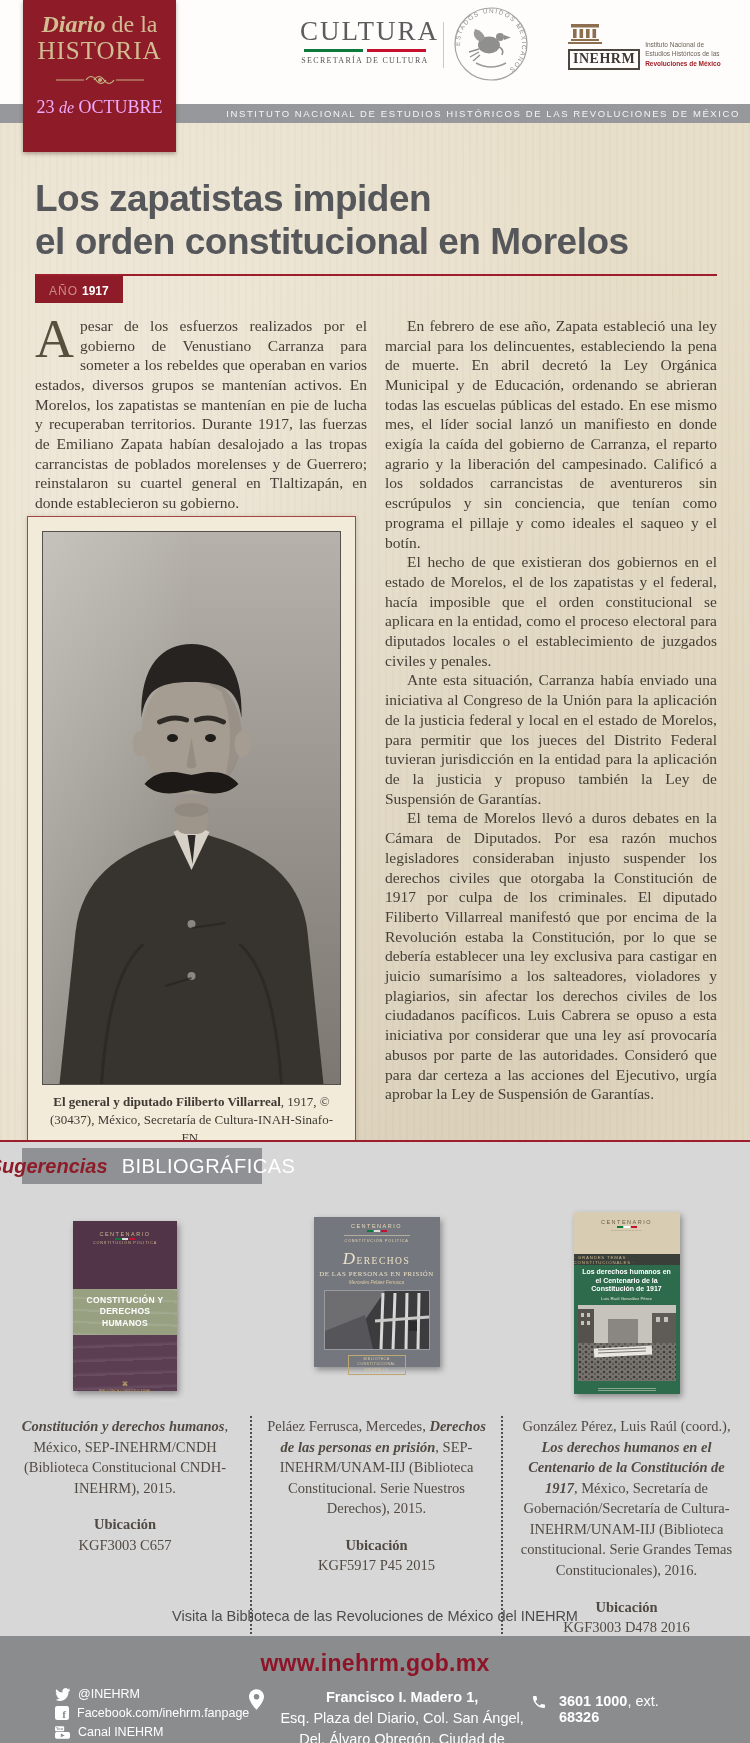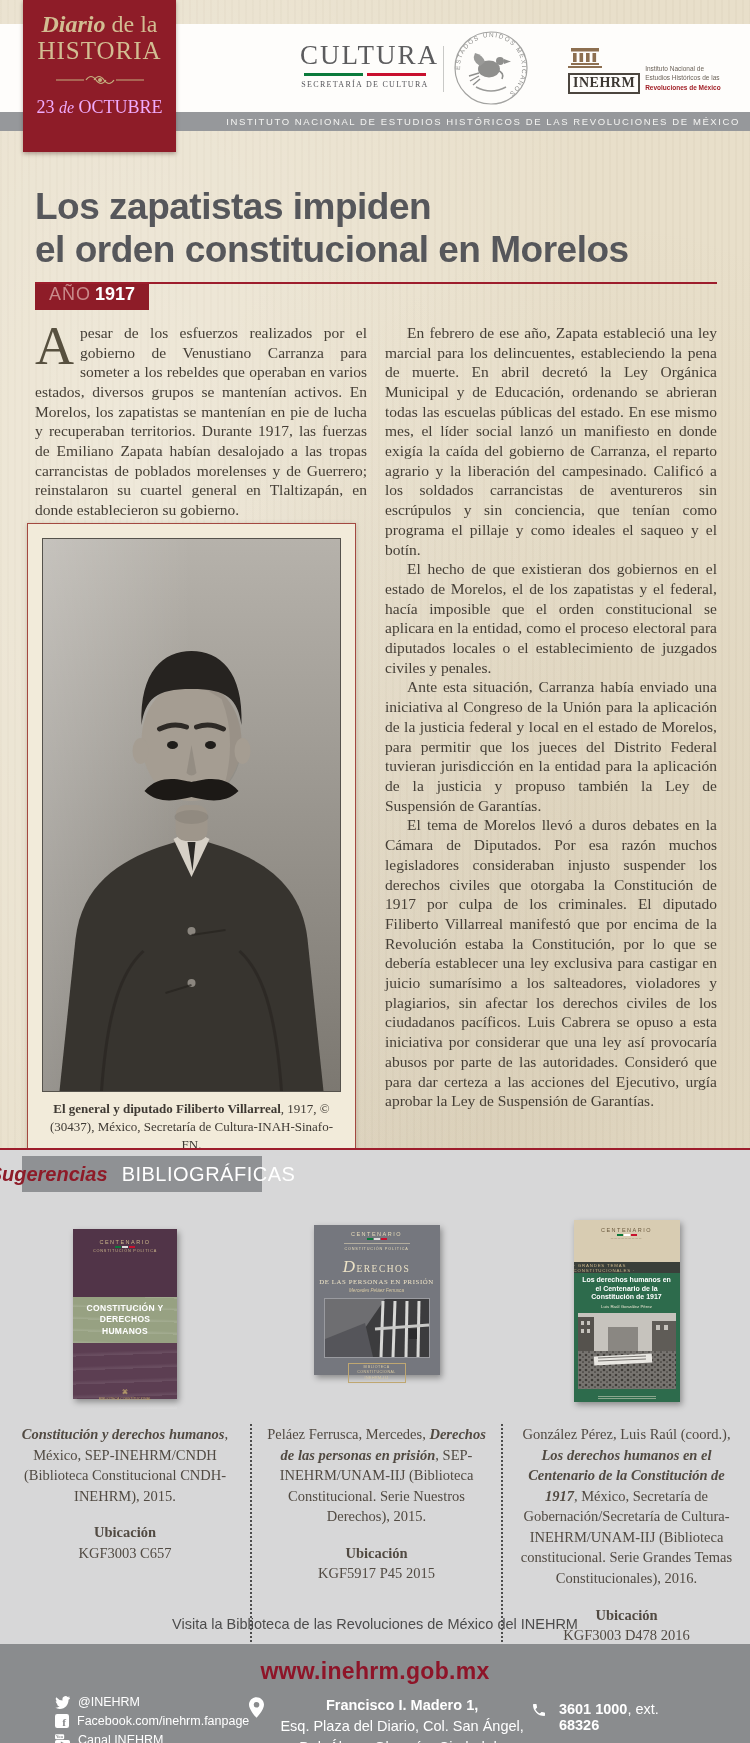--- a/index.html
+++ b/index.html
@@ -5,21 +5,21 @@
   html,body{margin:0;padding:0;}
   body{background:#777;font-family:"Liberation Serif",serif;}
   .page{position:relative;width:750px;height:1743px;margin:0 auto;overflow:hidden;
     background:
       radial-gradient(ellipse at 18% 28%, rgba(255,255,255,.30), transparent 55%),
       radial-gradient(ellipse at 82% 55%, rgba(125,104,72,.10), transparent 55%),
       radial-gradient(ellipse at 45% 90%, rgba(125,104,72,.12), transparent 60%),
       repeating-linear-gradient(90deg, rgba(130,112,82,.04) 0 2px, transparent 2px 7px),
       #e8dfca;}
   
-  .top-white{height:88px;background:#fefdfb;position:relative;margin-top:24px;}
+  .top-white{height:104px;background:#fefdfb;position:relative;}
   .top-gray{height:19px;background:#96989b;display:flex;align-items:center;justify-content:flex-end;padding-right:10px;box-sizing:border-box;}
   .top-gray span{font-family:"Liberation Sans",sans-serif;font-size:9.5px;letter-spacing:1.6px;color:#f4f4f2;white-space:nowrap;}
   .masthead{position:absolute;left:23px;top:0;width:153px;height:152px;background:#8e1c28;z-index:6;
     text-align:center;box-shadow:0 2px 4px rgba(60,30,20,.35);color:#d2bd92;box-sizing:border-box;padding-top:12px;}
   .mh-l1{font-size:24px;line-height:1.05;}
   .mh-l1 .it{font-style:italic;font-weight:bold;}
   .mh-l2{font-size:25px;letter-spacing:1px;line-height:1.1;font-weight:normal;}
   .mh-orn{margin:8px 0 6px;}
   .mh-date{font-size:18px;color:#f0abfc;}
   .mh-date .it{font-style:italic;font-size:16px;}
@@ -34,21 +34,21 @@
   .eagle{position:absolute;left:452px;top:5px;}
   .inehrm{position:absolute;left:568px;top:24px;display:flex;align-items:flex-end;}
   .inehrm-left{text-align:left;}
   .inehrm-box{border:2px solid #4c463f;font-size:14px;font-weight:bold;letter-spacing:.5px;color:#3d3833;padding:0 3px 1px;margin-top:1px;}
   .inehrm-text{margin-left:5px;padding-bottom:2px;font-family:"Liberation Sans",sans-serif;font-size:6.5px;line-height:1.45;color:#6b6258;text-align:left;}
   .inehrm-text .red{color:#a11f26;font-weight:bold;}
   
   .article{height:1017px;box-sizing:border-box;padding:55px 33px 0 35px;position:relative;}
   .article h1{margin:0;font-family:"Liberation Sans",sans-serif;font-weight:bold;color:#56575b;font-size:37px;line-height:1.16;letter-spacing:-.5px;}
   .rule-red{height:2px;background:#9d1d2c;margin-top:10px;}
-  .year-badge{display:inline-block;background:#8e1c28;padding:0 14px 5px;margin-top:0;font-family:"Liberation Sans",sans-serif;font-size:18px;}
+  .year-badge{display:inline-block;background:#8e1c28;padding:8px 14px 5px;margin-top:0;font-family:"Liberation Sans",sans-serif;font-size:12px;}
   .year-badge .yl{color:#c98a8a;letter-spacing:1px;}
   .year-badge .yn{color:#ffffff;font-weight:bold;margin-left:4px;}
   .cols{display:flex;gap:18px;margin-top:13px;}
   .col{flex:1;min-width:0;}
   .col p{margin:0;font-size:15.5px;line-height:19.7px;color:#443e36;text-align:justify;text-indent:22px;hyphens:auto;}
   .col p.lead{text-indent:0;}
   .dropcap{float:left;font-size:54px;line-height:42px;padding:2px 6px 0 0;color:#57503f;}
   .photo-frame{margin:3px 0 0 -8px;width:329px;box-sizing:border-box;background:#f2ebda;border:1px solid #a34840;padding:14px 14px 8px;box-shadow:0 1px 4px rgba(80,50,30,.25);}
   .photo{height:552px;border:1px solid #55524c;box-shadow:inset 0 0 14px rgba(0,0,0,.3);overflow:hidden;}
   .photo svg{display:block;}

